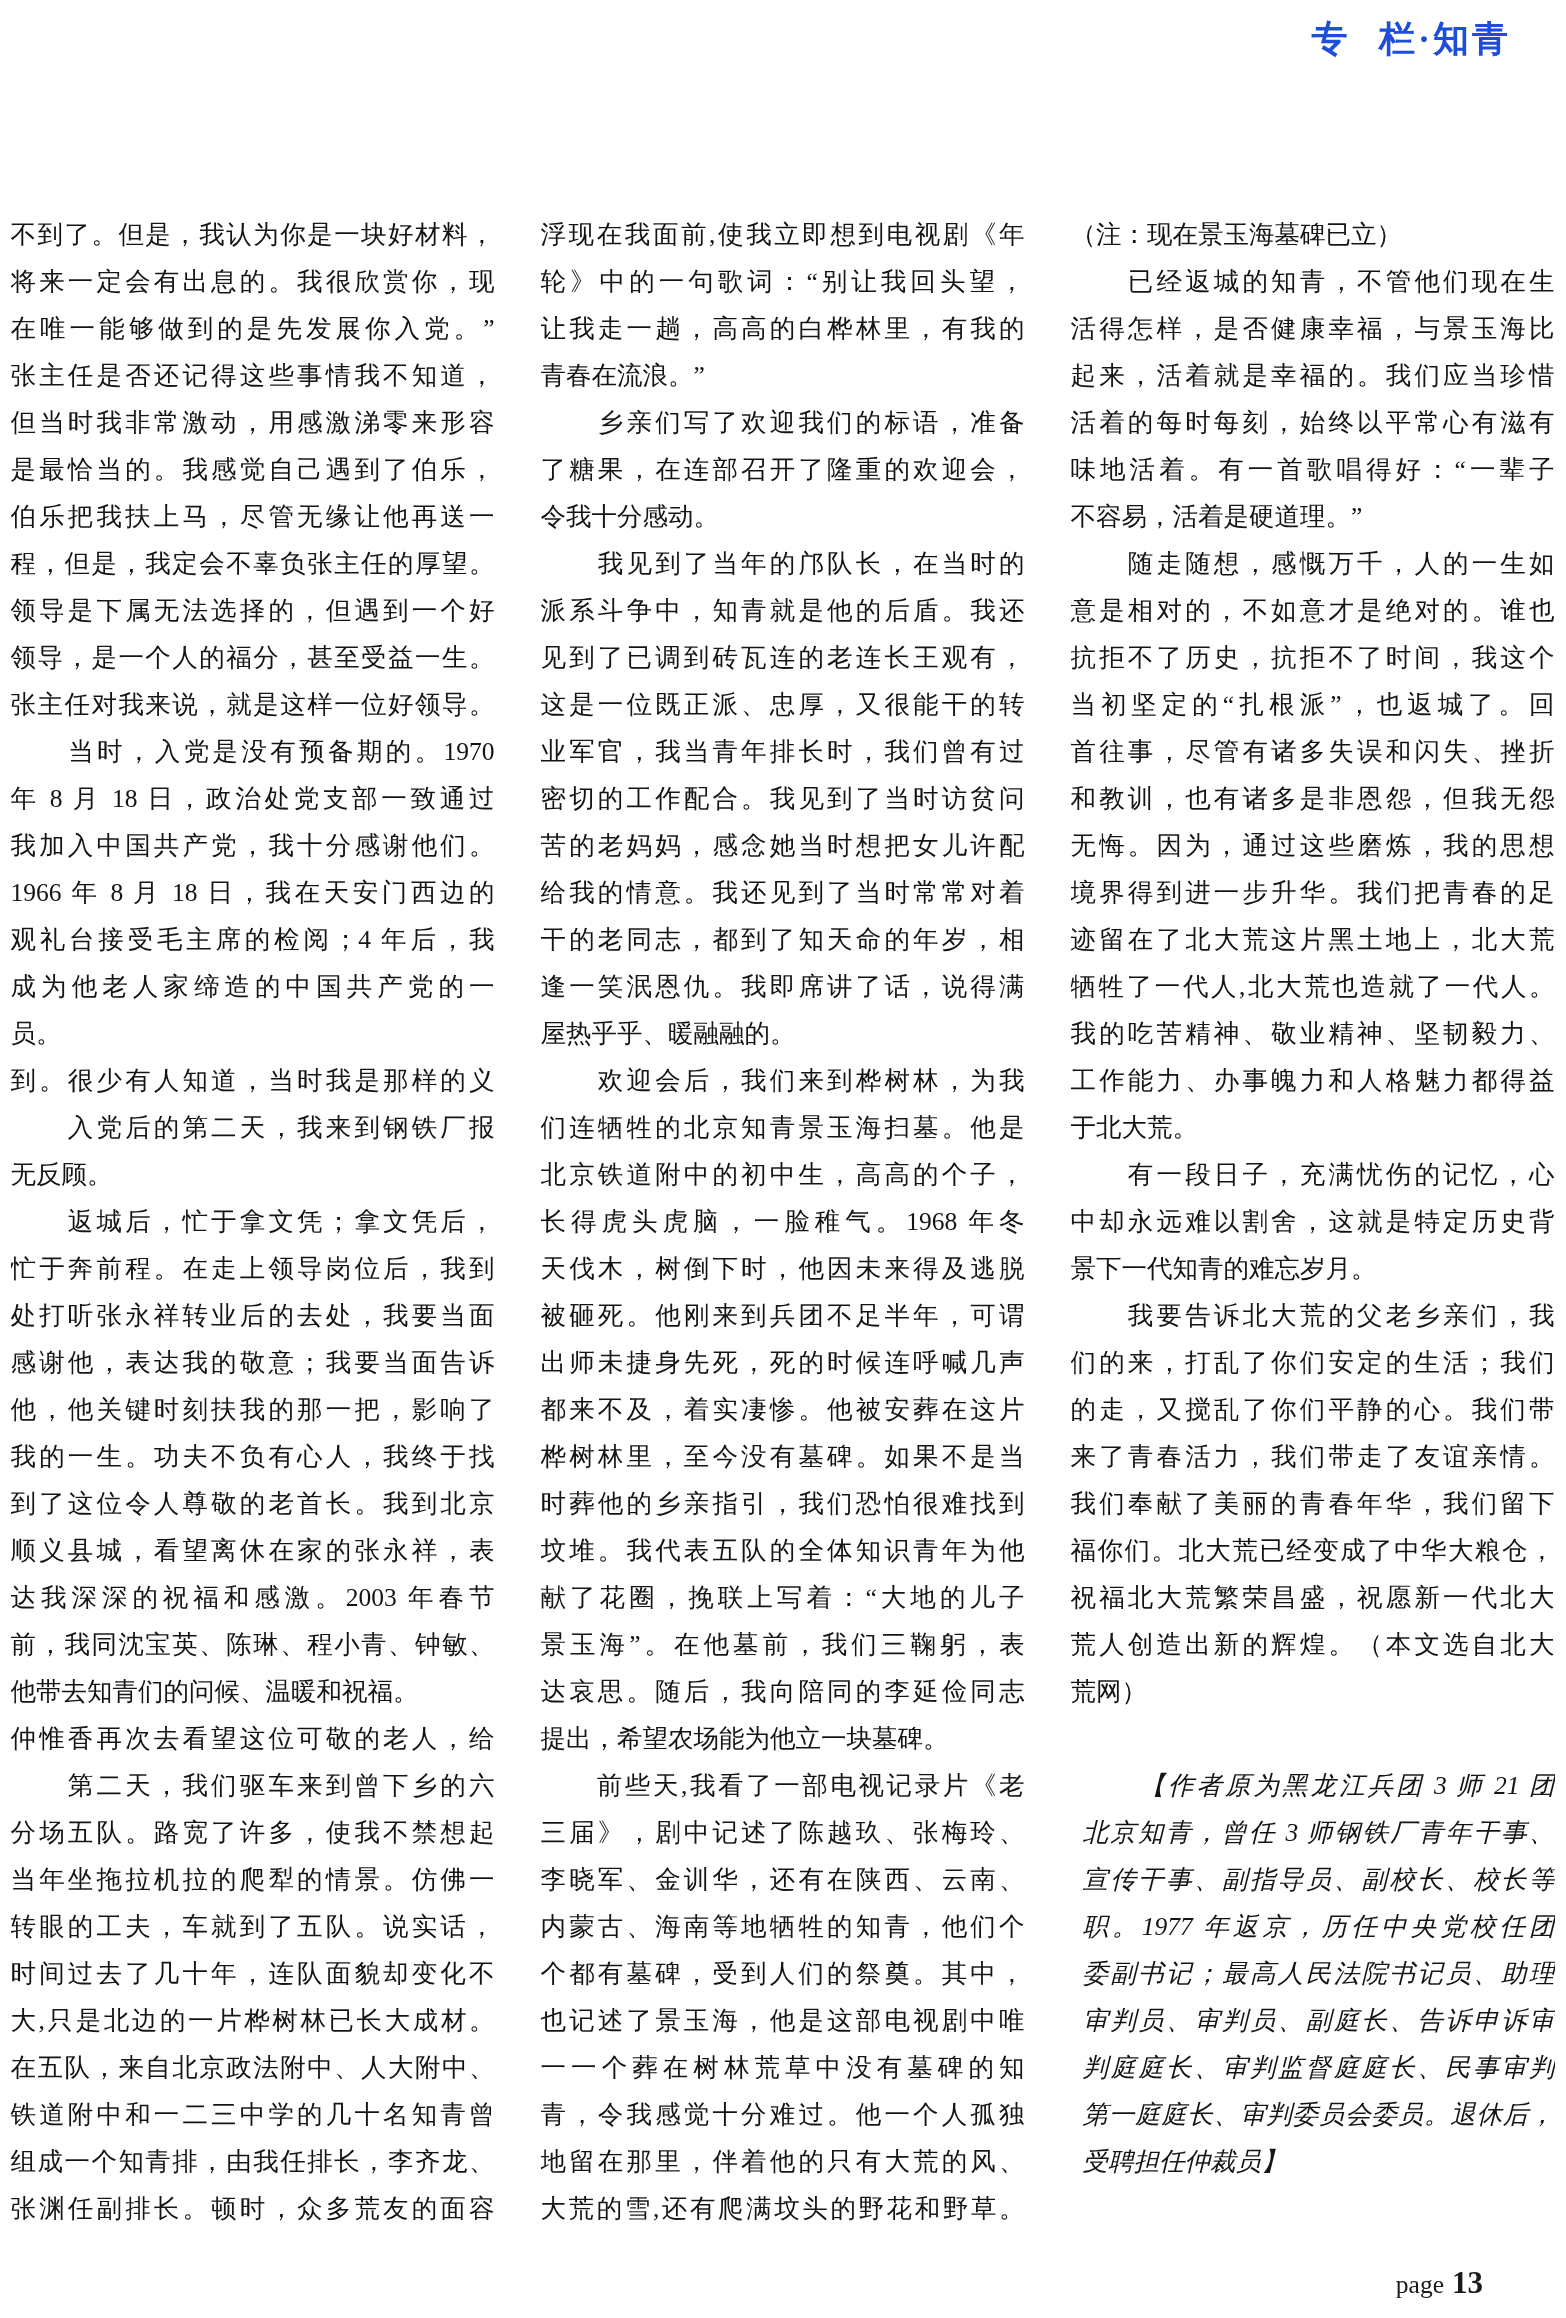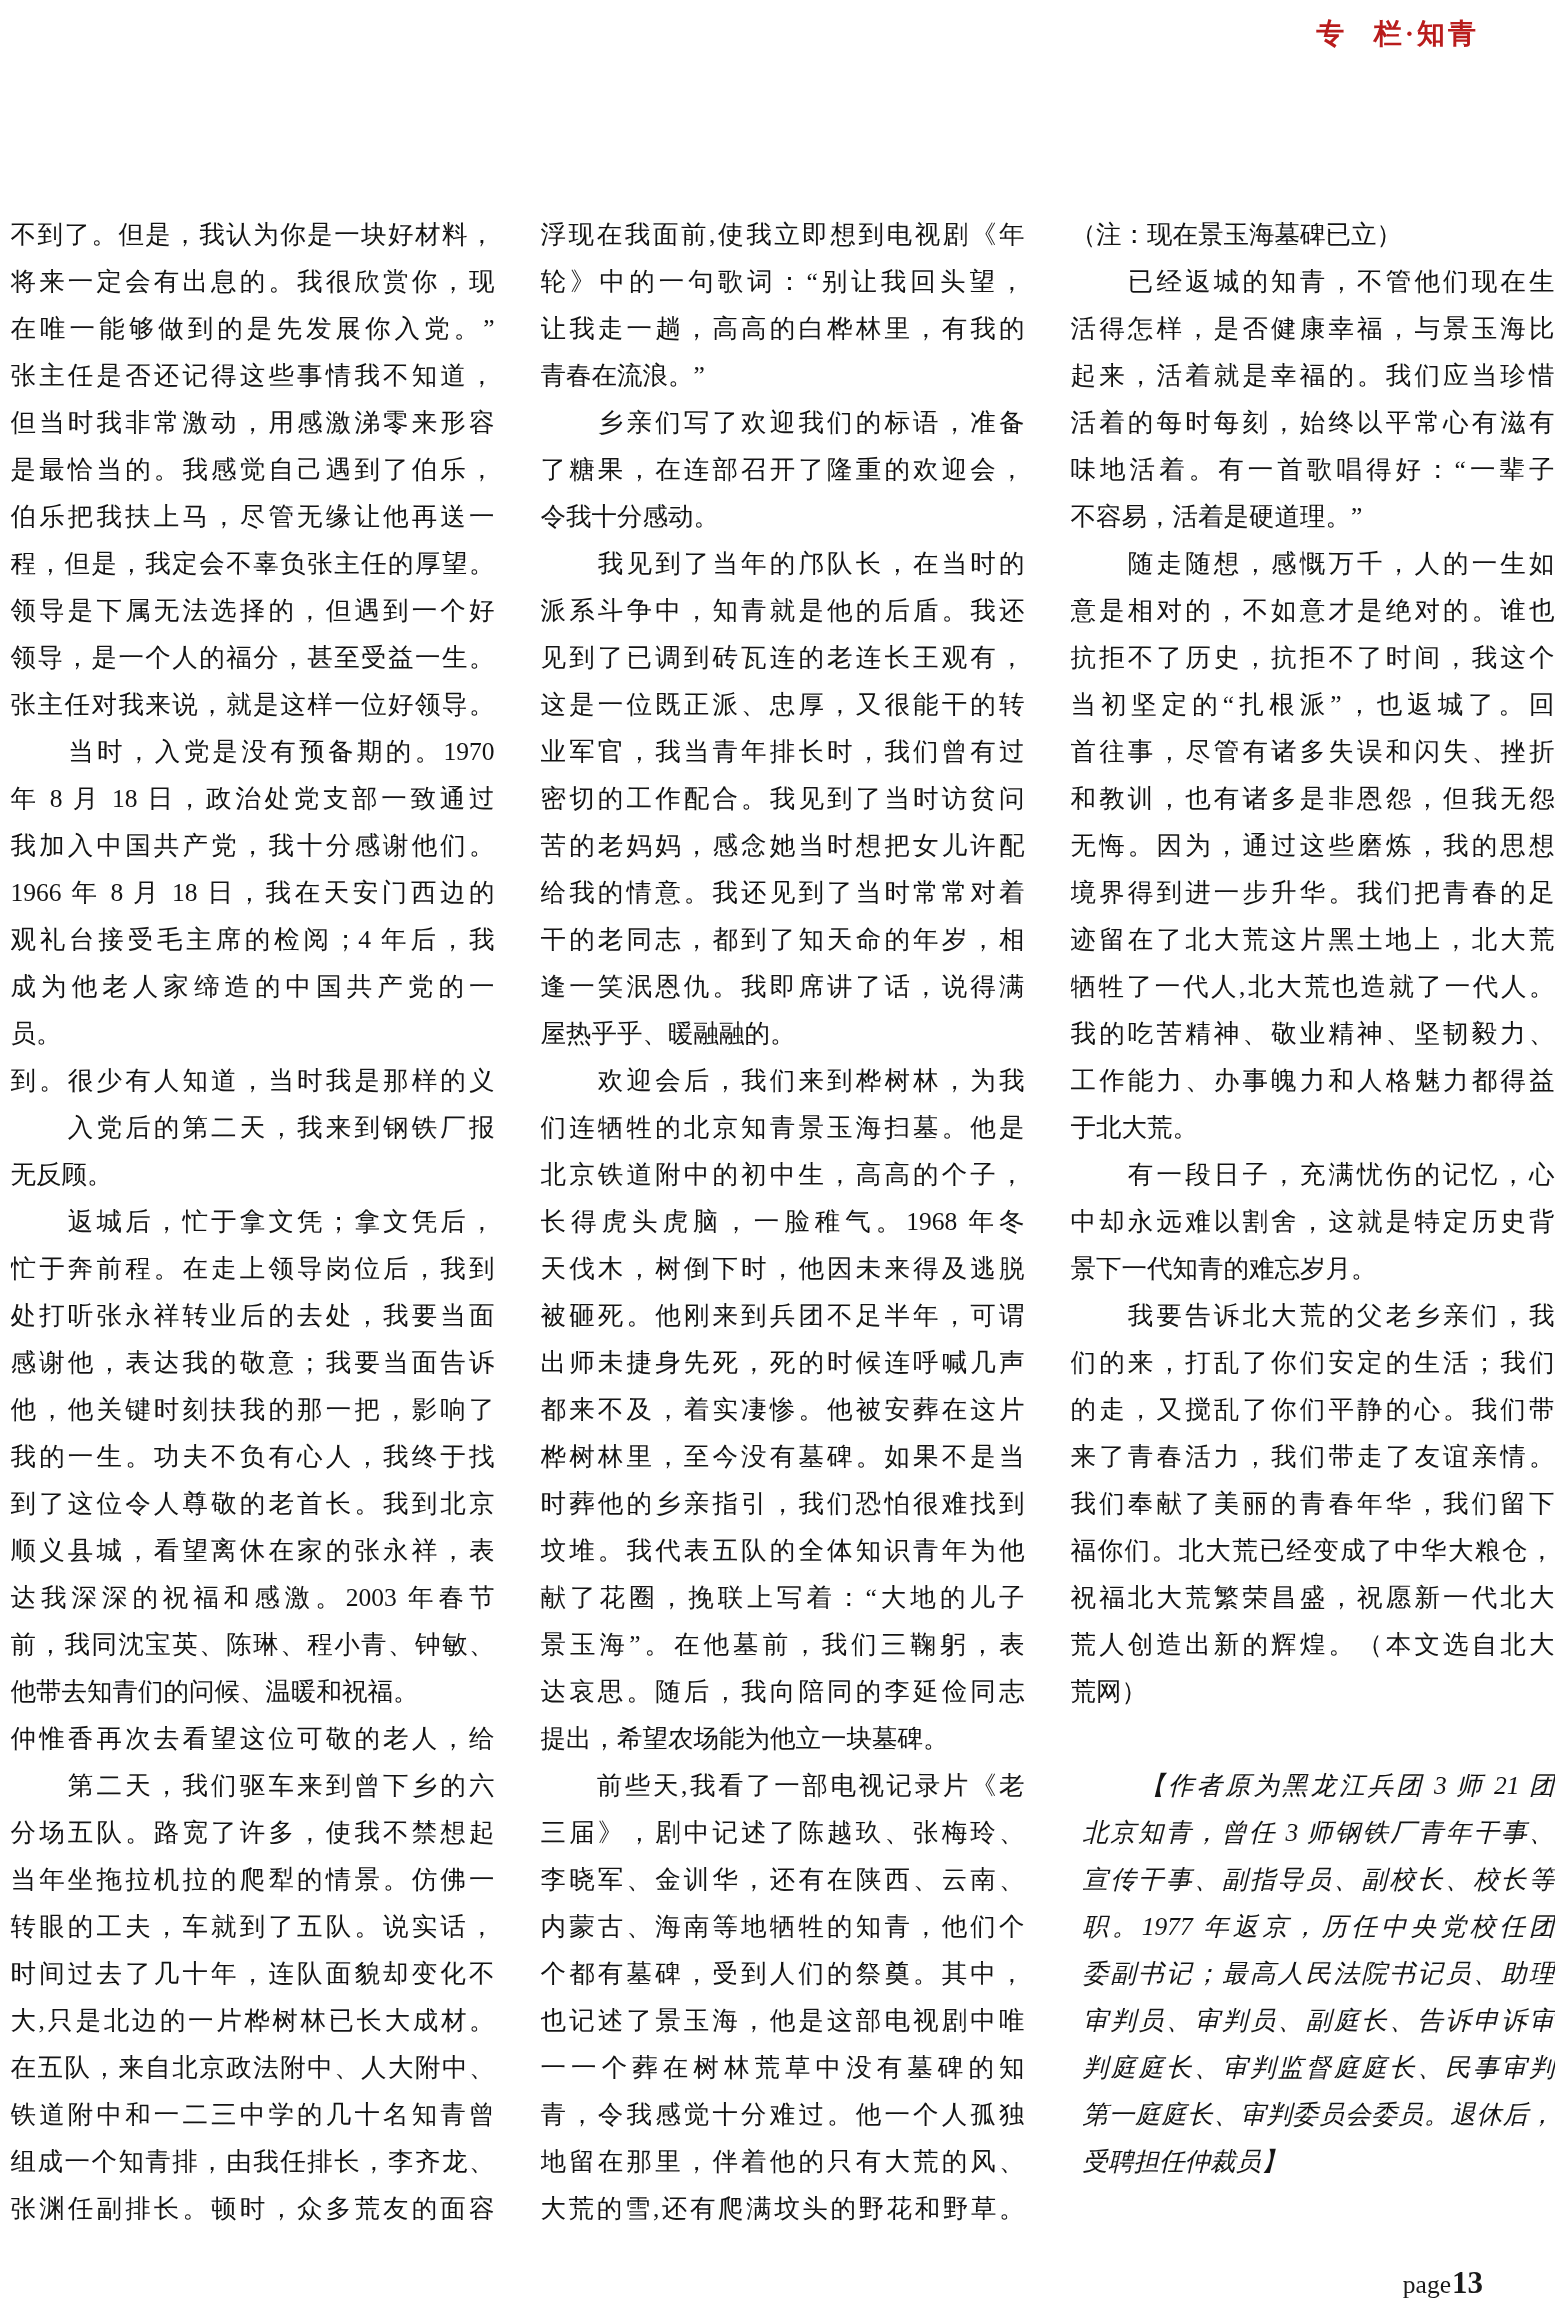--- a/index.html
+++ b/index.html
@@ -12,26 +12,26 @@
     width: 1567px;
     height: 2319px;
     background: #ffffff;
     color: #141414;
     font-family: "Liberation Serif", "DejaVu Serif", serif;
     overflow: hidden;
   }
   .header {
     position: absolute;
     top: 15px;
-    right: 88px;
-    font-size: 28px;
+    right: 56px;
+    font-size: 36px;
     font-weight: bold;
     letter-spacing: 3px;
     word-spacing: 16.5px;
-    color: #b91c1c;
+    color: #1d4ed8;
     white-space: nowrap;
   }
   .content {
     position: absolute;
     top: 211px;
     left: 10.5px;
     display: flex;
     gap: 46px;
   }
   .col {
@@ -59,21 +59,21 @@
   .footer {
     position: absolute;
     right: 84px;
     bottom: 18px;
     font-size: 25.5px;
     color: #1a1a1a;
   }
   .footer .pgnum {
     font-weight: bold;
     font-size: 31px;
-    margin-left: 1px;
+    margin-left: 8px;
   }
 </style>
 </head>
 <body>
 
 <div class="page">
 
   <div class="header">
     <span>专 栏·知青</span>
   </div>

